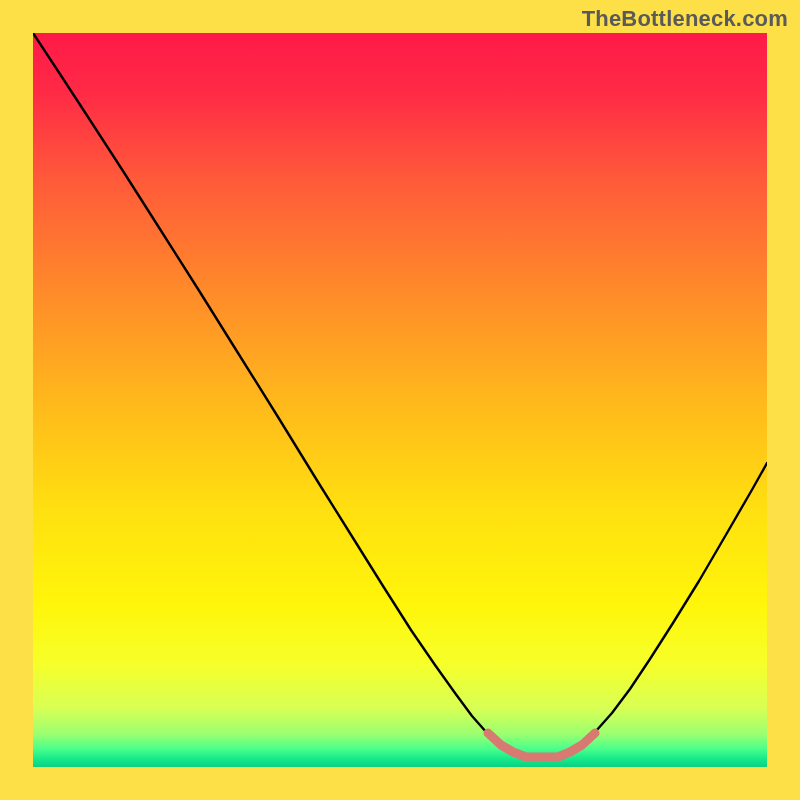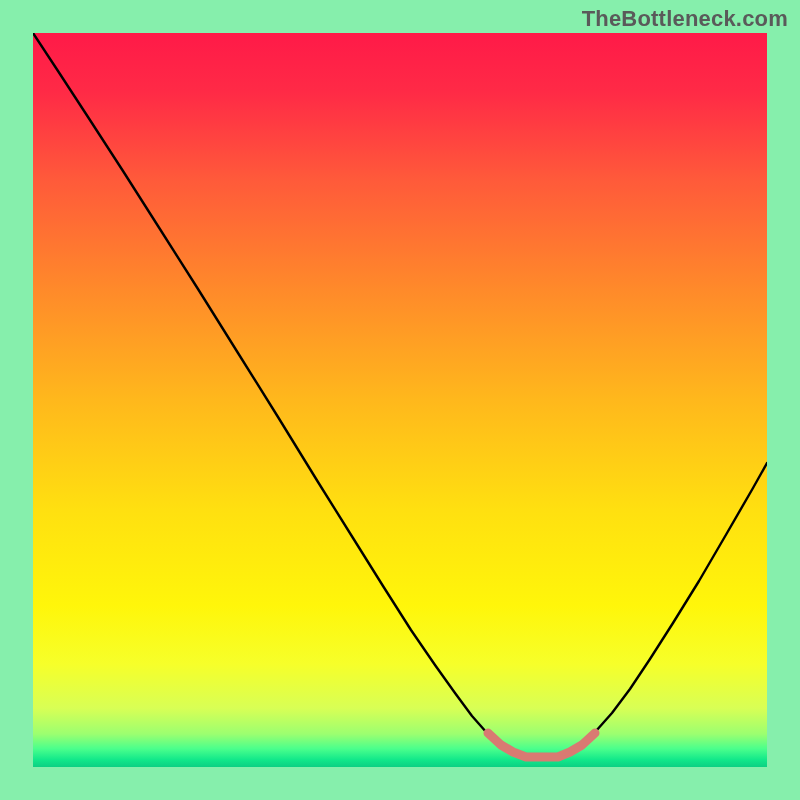--- a/index.html
+++ b/index.html
@@ -9,21 +9,21 @@
     height: 800px;
     background: #000;
     overflow: hidden;
   }
   .frame {
     position: absolute;
     left: 0;
     top: 0;
     width: 800px;
     height: 800px;
-    background: #86efac;
+    background: #fde047;
     text-align: right;
   }
   .plot {
     position: absolute;
     left: 33px;
     top: 33px;
     width: 734px;
     height: 734px;
     overflow: hidden;
   }

